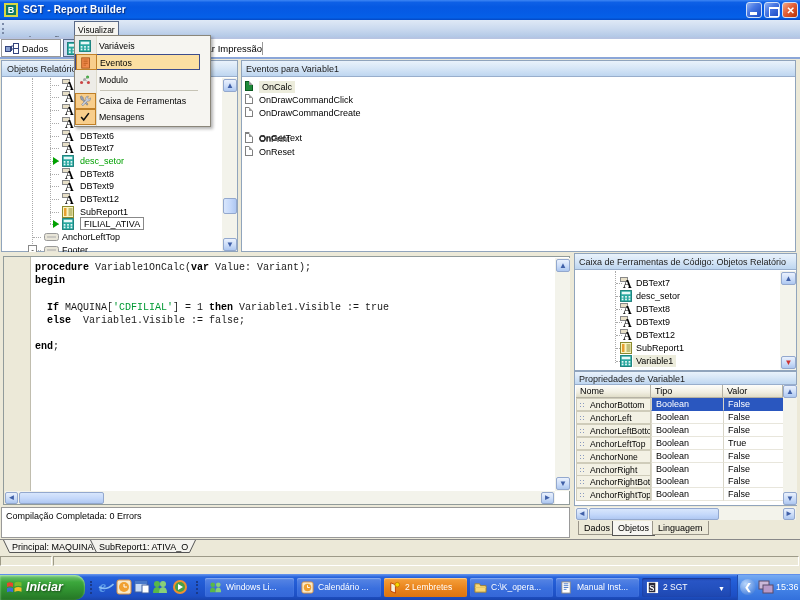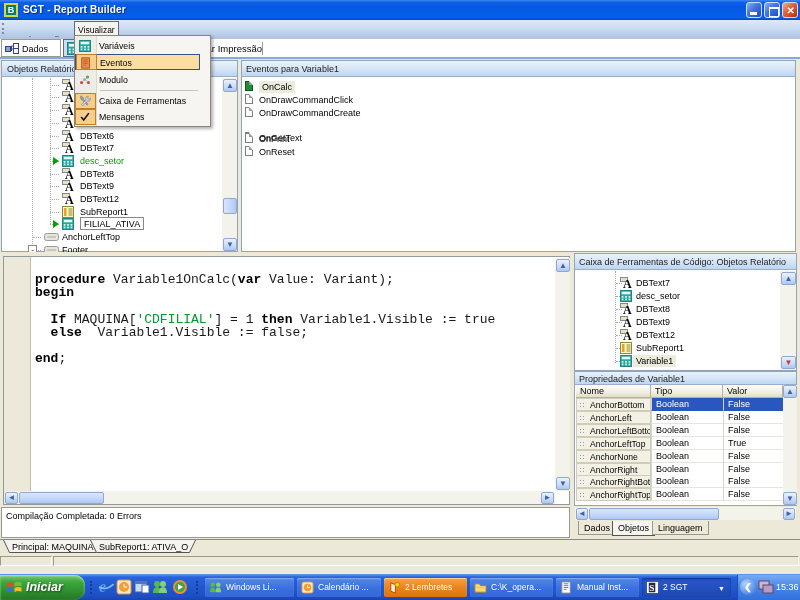--- a/index.html
+++ b/index.html
@@ -50,21 +50,21 @@
 
 #epanel { left:241px; top:60px; width:555px; height:192px; background:#fff; border:1px solid #90a4bc; }
 #ephead { left:0; top:0; width:553px; height:16px; padding:3px 0 4px 4px; }
 .evrow { left:3px; height:12px; line-height:12px; color:#000; }
 .pageicon { position:absolute; left:0px; top:0px; width:8px; height:10px; background:#fff; border:1px solid #808080; }
 .pageicon:after { content:""; position:absolute; right:-1px; top:-1px; width:0; height:0; border:2px solid #fff; border-left-color:#999; border-bottom-color:#999; }
 
 
 #codebox { left:3px; top:256px; width:567px; height:249px; background:#fff; border:1px solid #919b9a; }
 #gutter { left:0; top:0; width:27px; height:247px; background:#ECE9D8; border-right:1px solid #c0bdae; }
-#code { left:31px; top:16px; font-family:"Liberation Mono", monospace; font-size:13px; line-height:13.2px; color:#1a1a1a; white-space:pre; }
+#code { left:31px; top:4px; font-family:"Liberation Mono", monospace; font-size:10px; line-height:13.2px; color:#1a1a1a; white-space:pre; }
 #code b { font-weight:bold; color:#000; }
 #code .str { color:#009933; }
 
 
 #rtpanel { left:574px; top:253px; width:223px; height:118px; background:#fff; border:1px solid #90a4bc; }
 #rtphead { left:0; top:0; width:221px; height:16px; padding:3px 0 0 4px; white-space:nowrap; overflow:hidden; }
 #rbpanel { left:574px; top:371px; width:223px; height:135px; background:#fff; border:1px solid #90a4bc; }
 #rbphead { left:0; top:0; width:221px; height:13px; padding:2px 0 0 4px; }
 .gridhead { background:linear-gradient(180deg,#FDFDFB 0%,#F1EFE2 60%,#E0DDC8 100%); border-right:1px solid #b5b2a4; border-bottom:1px solid #b5b2a4; color:#000; padding:1px 0 0 4px; }
 .namecell { background:#F3F1E4; border:1px solid #cfccba; color:#000; padding:1px 0 0 13px; font-size:8.6px; overflow:hidden; }

